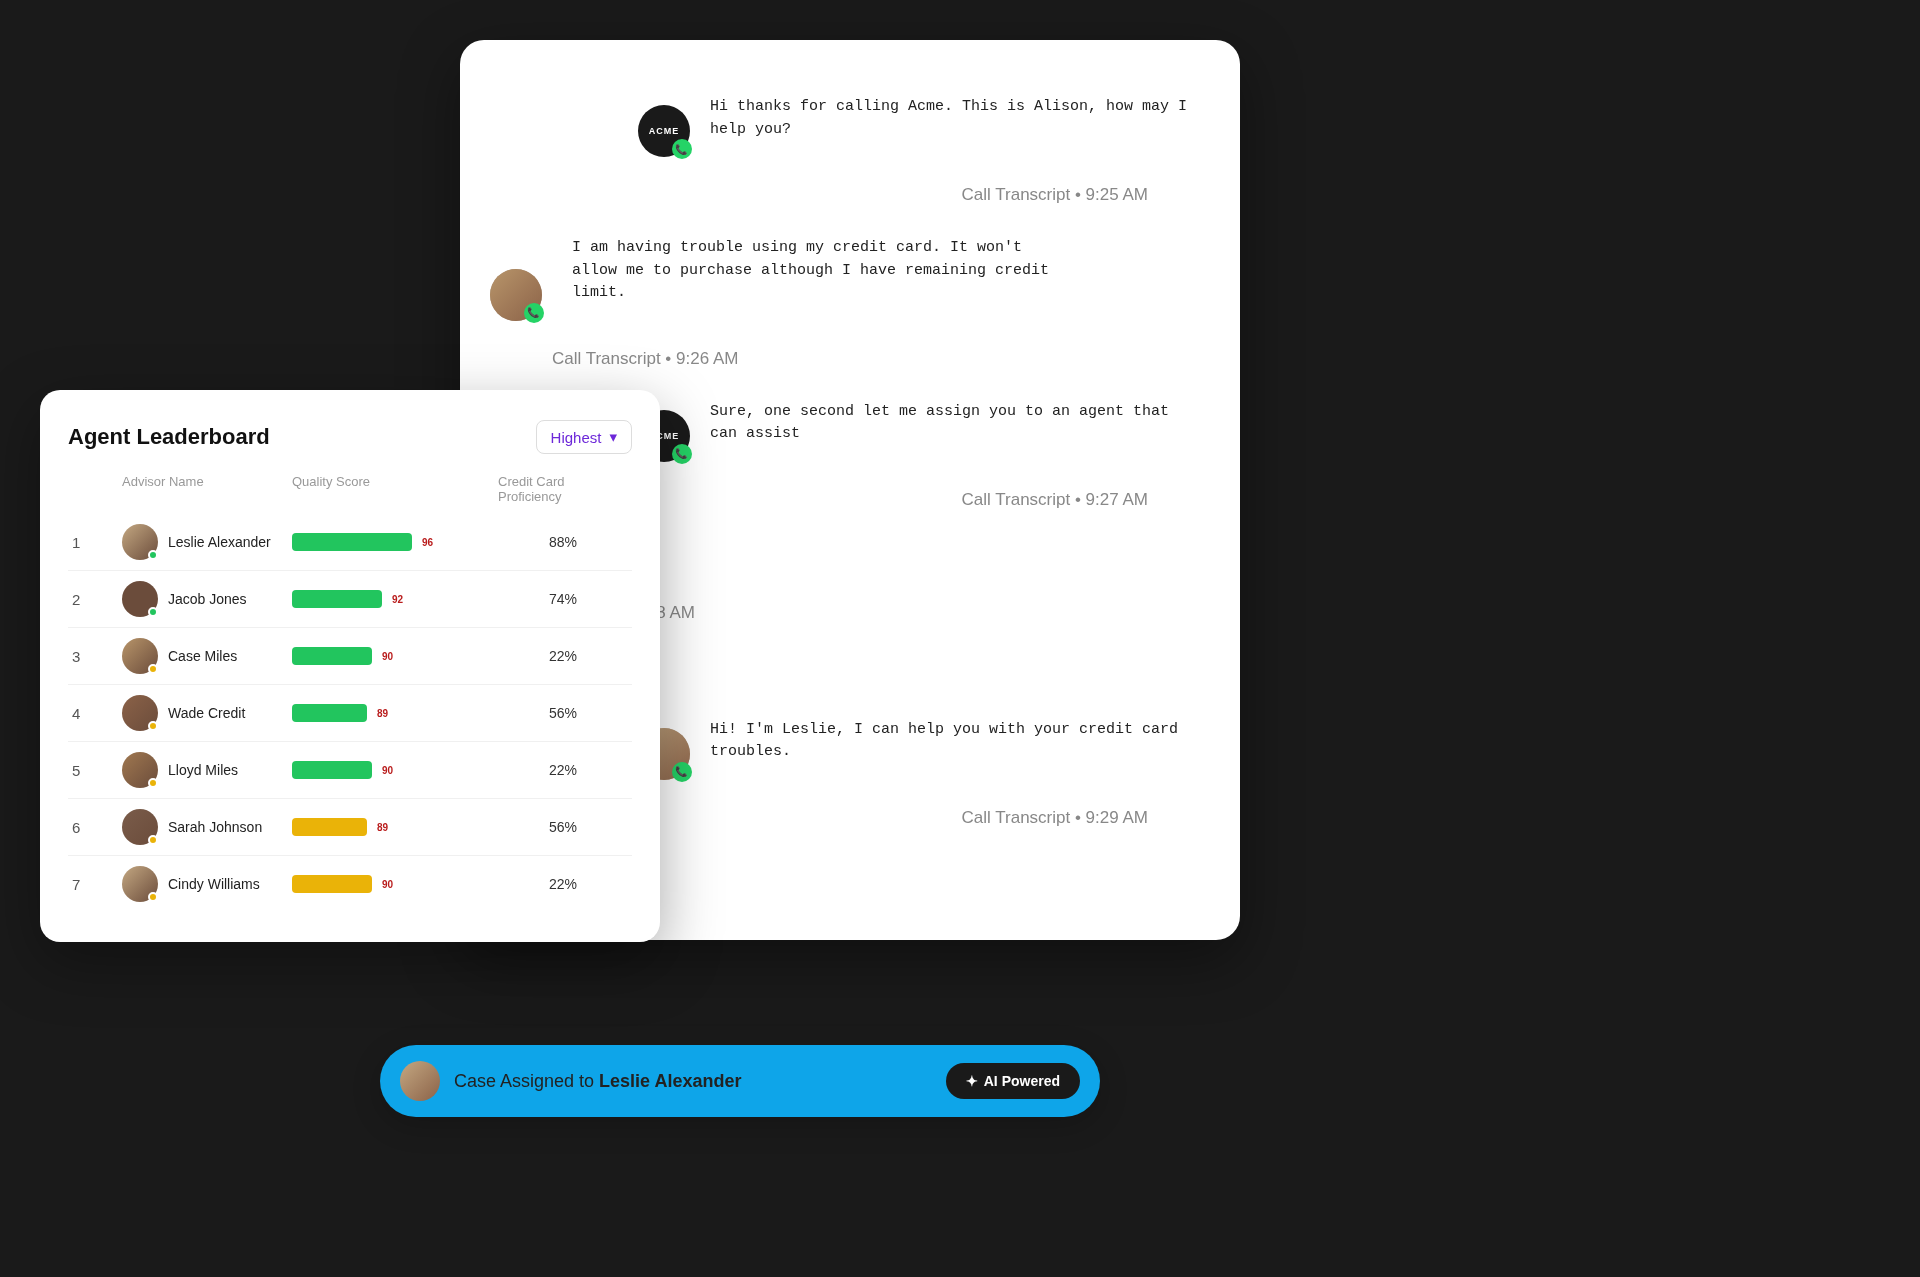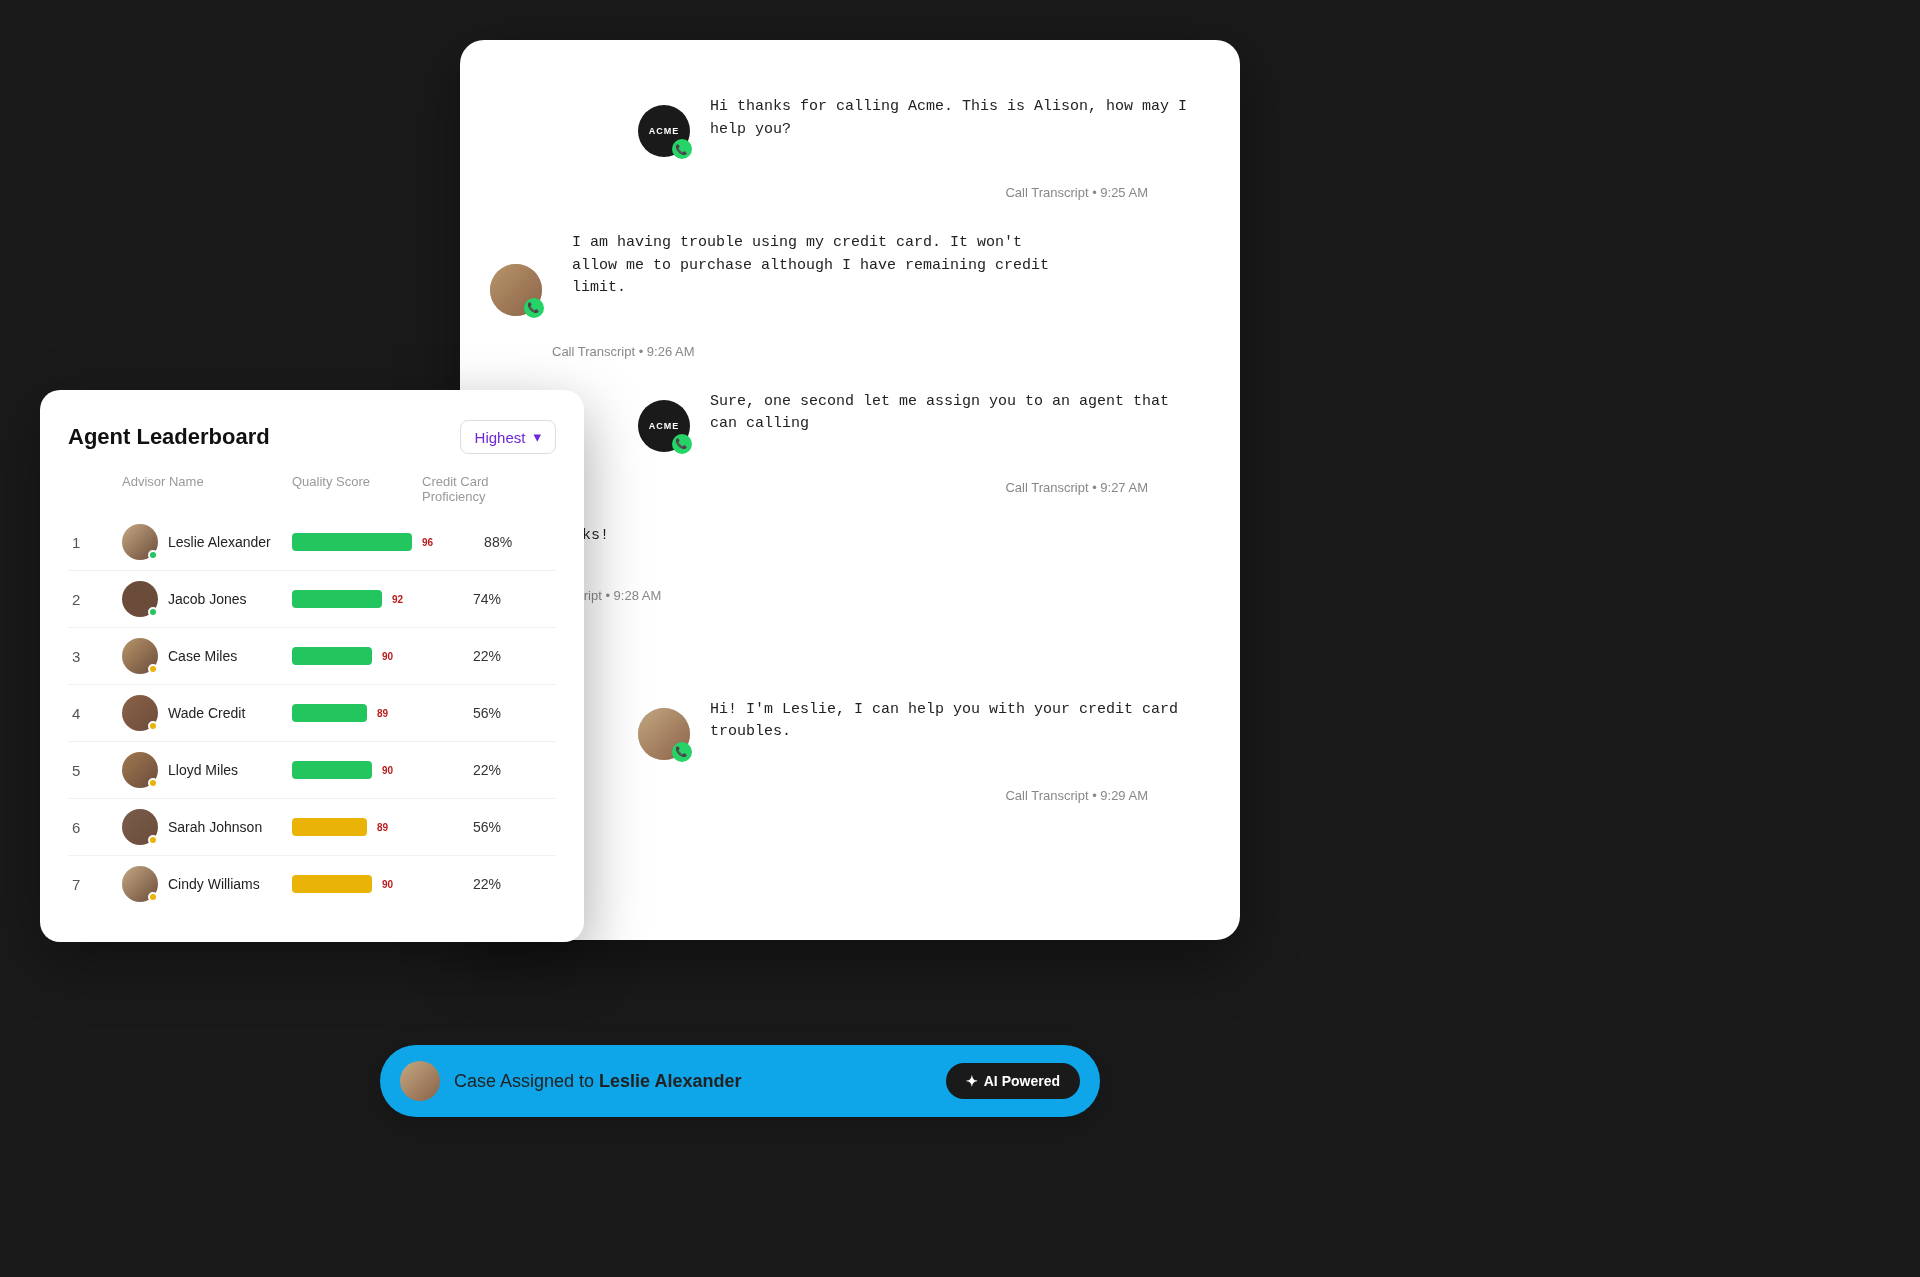--- a/index.html
+++ b/index.html
@@ -115,21 +115,21 @@
       background: #25d366;
       border-radius: 50%;
       display: flex;
       align-items: center;
       justify-content: center;
       font-size: 10px;
     }
 
     .timestamp {
       text-align: center;
-      font-size: 13px;
+      font-size: 17px;
       color: #888;
       margin-top: 6px;
       margin-bottom: 4px;
     }
     .timestamp-right { text-align: right; padding-right: 62px; }
     .timestamp-left { text-align: left; padding-left: 62px; }
 
     
     .case-banner {
       position: absolute;
@@ -169,21 +169,21 @@
       align-items: center;
       gap: 6px;
       white-space: nowrap;
     }
 
     
     .leaderboard-panel {
       position: absolute;
       top: 390px;
       left: 40px;
-      width: 544px;
+      width: 620px;
       background: #fff;
       border-radius: 20px;
       padding: 30px 28px;
       box-shadow: 0 20px 60px rgba(0,0,0,0.35);
       z-index: 10;
     }
 
     .leaderboard-header {
       display: flex;
       align-items: center;
@@ -316,21 +316,21 @@
       <div class="phone-badge">📞</div>
     </div>
     <div class="message-bubble">I am having trouble using my credit card.
 It won't allow me to purchase although I
 have remaining credit limit.</div>
   </div>
   <div class="timestamp timestamp-left">Call Transcript • 9:26 AM</div>
 
   <div class="message-row right" style="margin-top:16px;">
     <div class="message-bubble">Sure, one second let me assign you to an
-agent that can calling</div>
+agent that can assist</div>
     <div class="avatar-acme">
       <span style="font-size:9px; letter-spacing:1px;">ACME</span>
       <div class="phone-badge">📞</div>
     </div>
   </div>
   <div class="timestamp timestamp-right">Call Transcript • 9:27 AM</div>
 
   <div class="message-row left" style="margin-top:16px;">
     <div class="partial-bubble">ome thanks!</div>
   </div>

